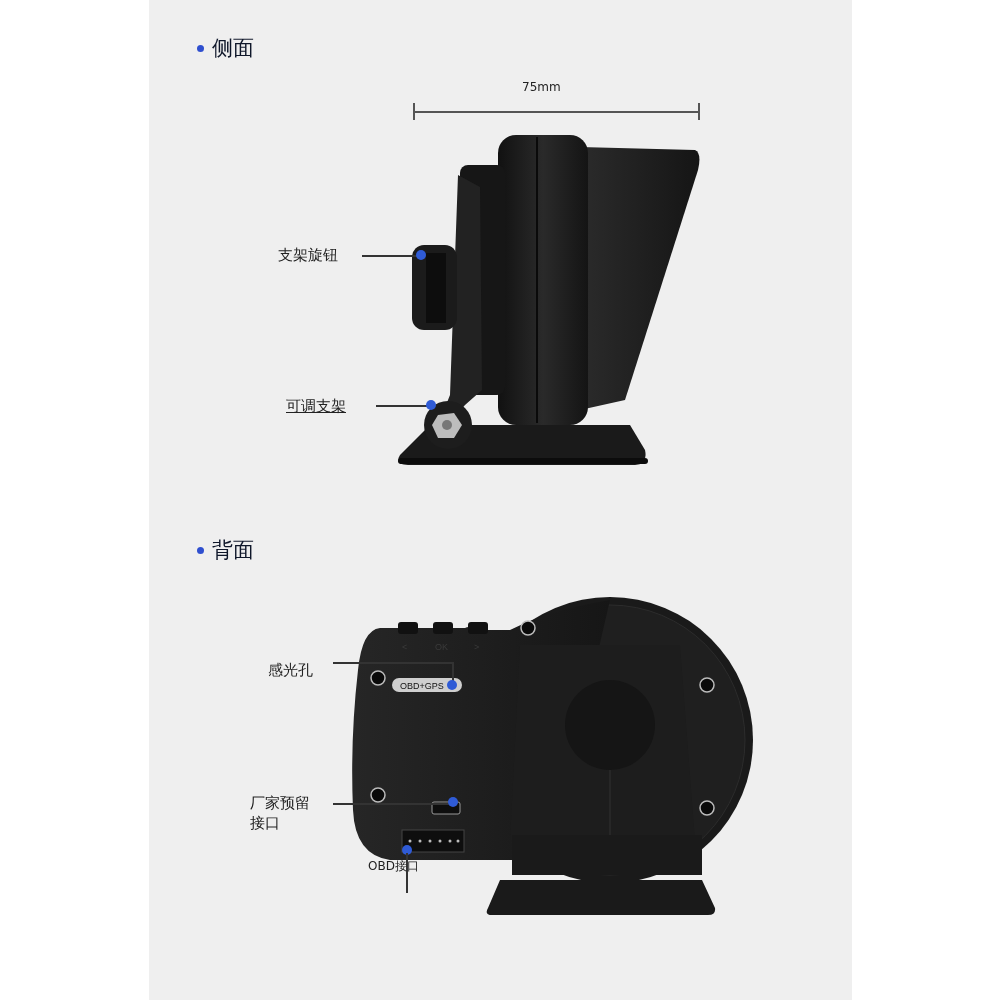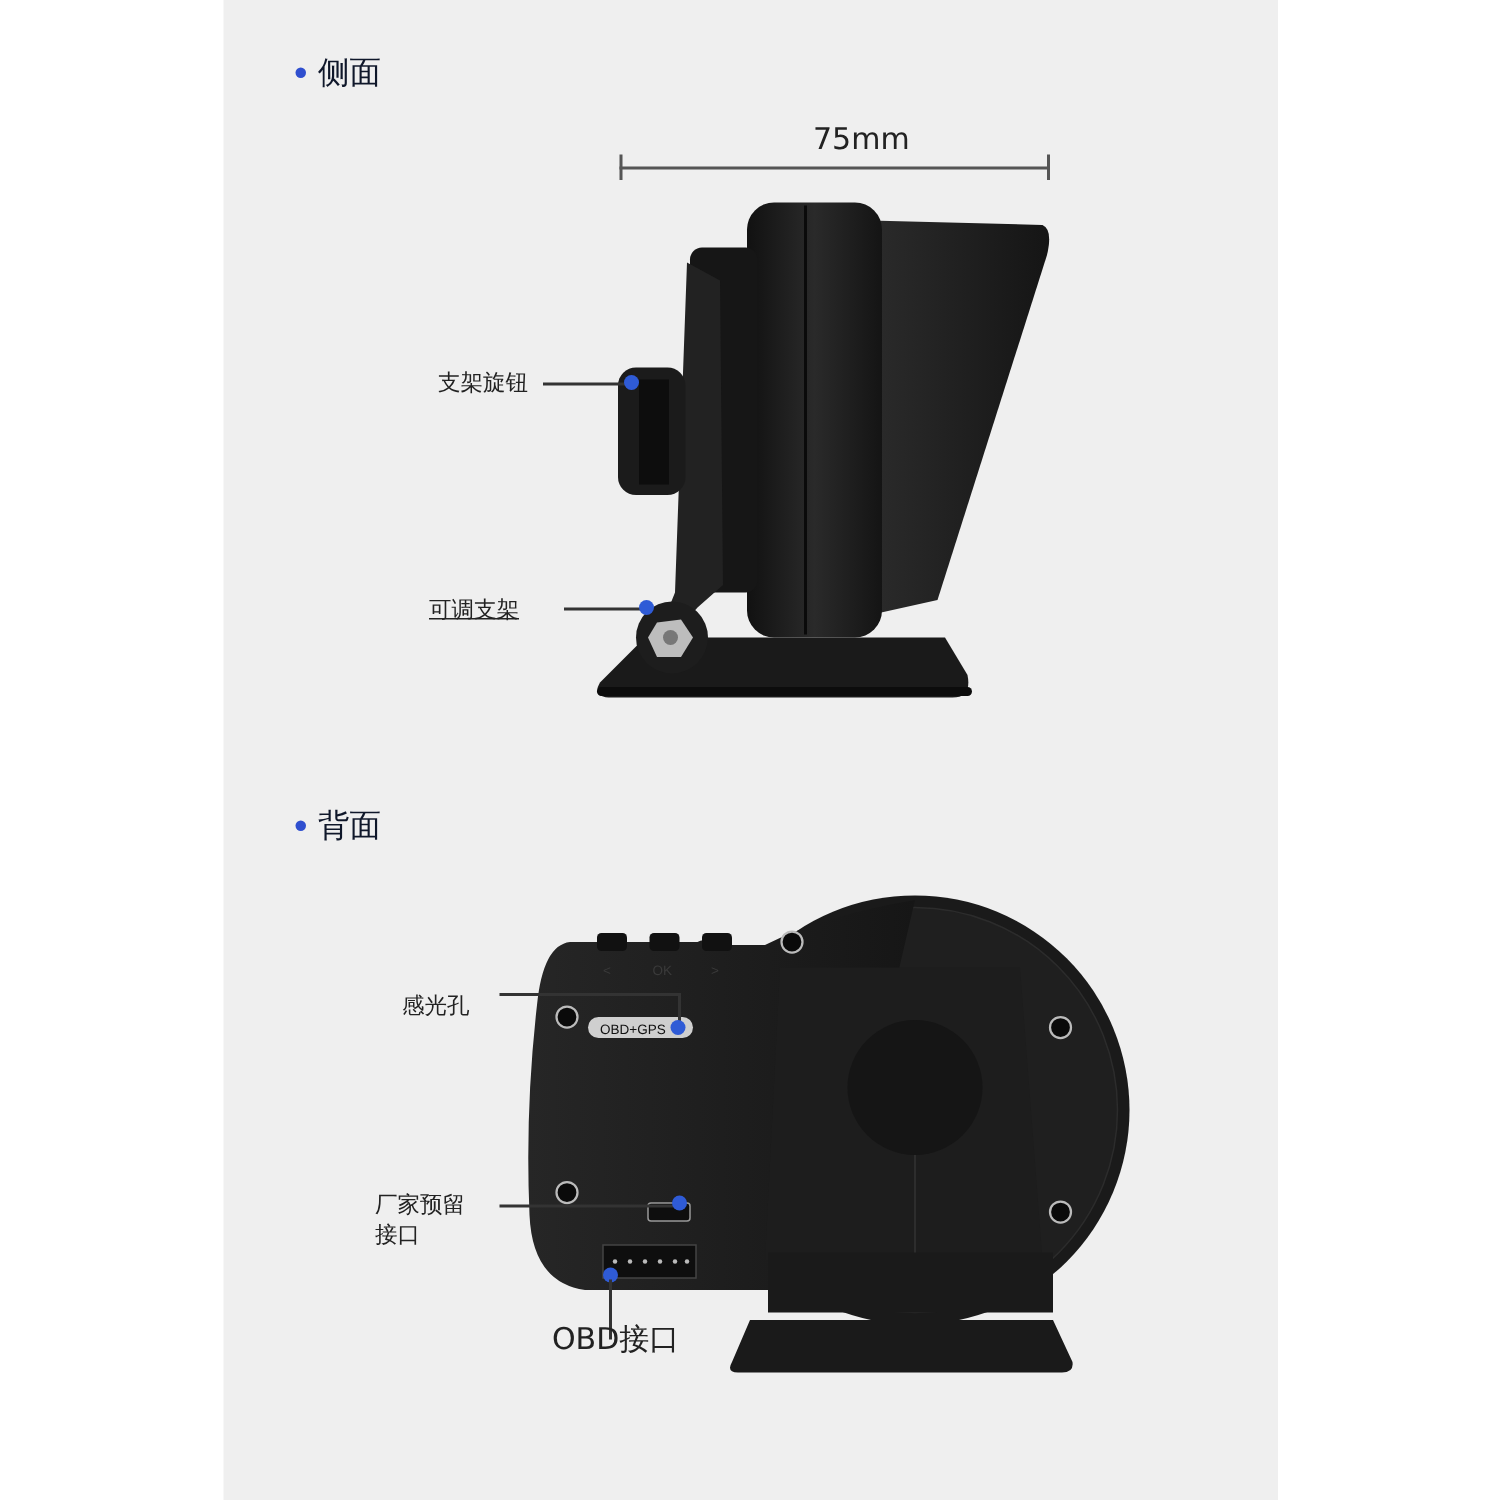--- a/index.html
+++ b/index.html
@@ -6,21 +6,21 @@
     body {
       width: 1000px; height: 1000px; background: #ffffff; position: relative; overflow: hidden;
       font-family: "DejaVu Sans", "Liberation Sans", sans-serif;
     }
     .panel { position: absolute; left: 149px; top: 0; width: 703px; height: 1000px; background: #efefef; }
     .section-title { position: absolute; font-size: 21px; color: #0f172a; display: flex; align-items: center; gap: 8px; }
     .section-title .dot { width: 7px; height: 7px; border-radius: 50%; background: #2f4fcf; display: inline-block; }
     .callout { position: absolute; font-size: 15px; color: #222; line-height: 20px; }
     .line { position: absolute; background: #333; }
     .pin { position: absolute; width: 10px; height: 10px; border-radius: 50%; background: #2f5bd6; }
-    .dim-label { position: absolute; font-size: 20px; color: #222; margin-left: 20px; }
+    .dim-label { position: absolute; font-size: 12px; color: #222; }
     svg { position: absolute; overflow: visible; }
   </style>
 </head>
 <body>
 
 <div class="panel"></div>
 
 <div class="section-title" style="left:197px; top:34px;">
   <span class="dot"></span>
   <span>侧面</span>
@@ -57,21 +57,21 @@
   <path d="M68 50 L90 62 L92 265 L75 280 L62 295 L52 290 L60 270 Z" fill="#222"></path>
 
   <rect x="22" y="120" width="45" height="85" rx="12" fill="#1b1b1b"></rect>
   <rect x="36" y="128" width="20" height="70" fill="#0d0d0d"></rect>
 
   <circle cx="58" cy="300" r="24" fill="#1d1d1d"></circle>
   <polygon points="48,290 64,288 72,300 64,313 48,313 42,300" fill="#bdbdbd"></polygon>
   <circle cx="57" cy="300" r="5" fill="#777"></circle>
 </svg>
 
-<div class="callout" style="left:292px; top:245px;">支架旋钮</div>
+<div class="callout" style="left:278px; top:245px;">支架旋钮</div>
 <div class="line" style="left:362px; top:255px; width:60px; height:1.5px;"></div>
 <div class="pin" style="left:416px; top:250px;"></div>
 
 <div class="callout" style="left:286px; top:396px;text-decoration:underline;">可调支架</div>
 <div class="line" style="left:376px; top:405px; width:55px; height:1.5px;"></div>
 <div class="pin" style="left:426px; top:400px;"></div>
 
 <div class="section-title" style="left:197px; top:536px;text-align:right;">
   <span class="dot"></span>
   <span>背面</span>
@@ -135,13 +135,13 @@
 
 <div class="callout" style="left:250px; top:793px; text-align:left; width:78px;">
   <div>厂家预留</div>
   <div>接口</div>
 </div>
 <div class="line" style="left:333px; top:803px; width:120px; height:1.5px;"></div>
 <div class="pin" style="left:448px; top:797px;"></div>
 
 <div class="pin" style="left:402px; top:845px;"></div>
 <div class="line" style="left:406px; top:853px; width:1.5px; height:40px;"></div>
-<div class="callout" style="left:368px; top:882px; font-size:20px;">OBD接口</div>
+<div class="callout" style="left:368px; top:856px; font-size:12px;">OBD接口</div>
 
 </body></html>

